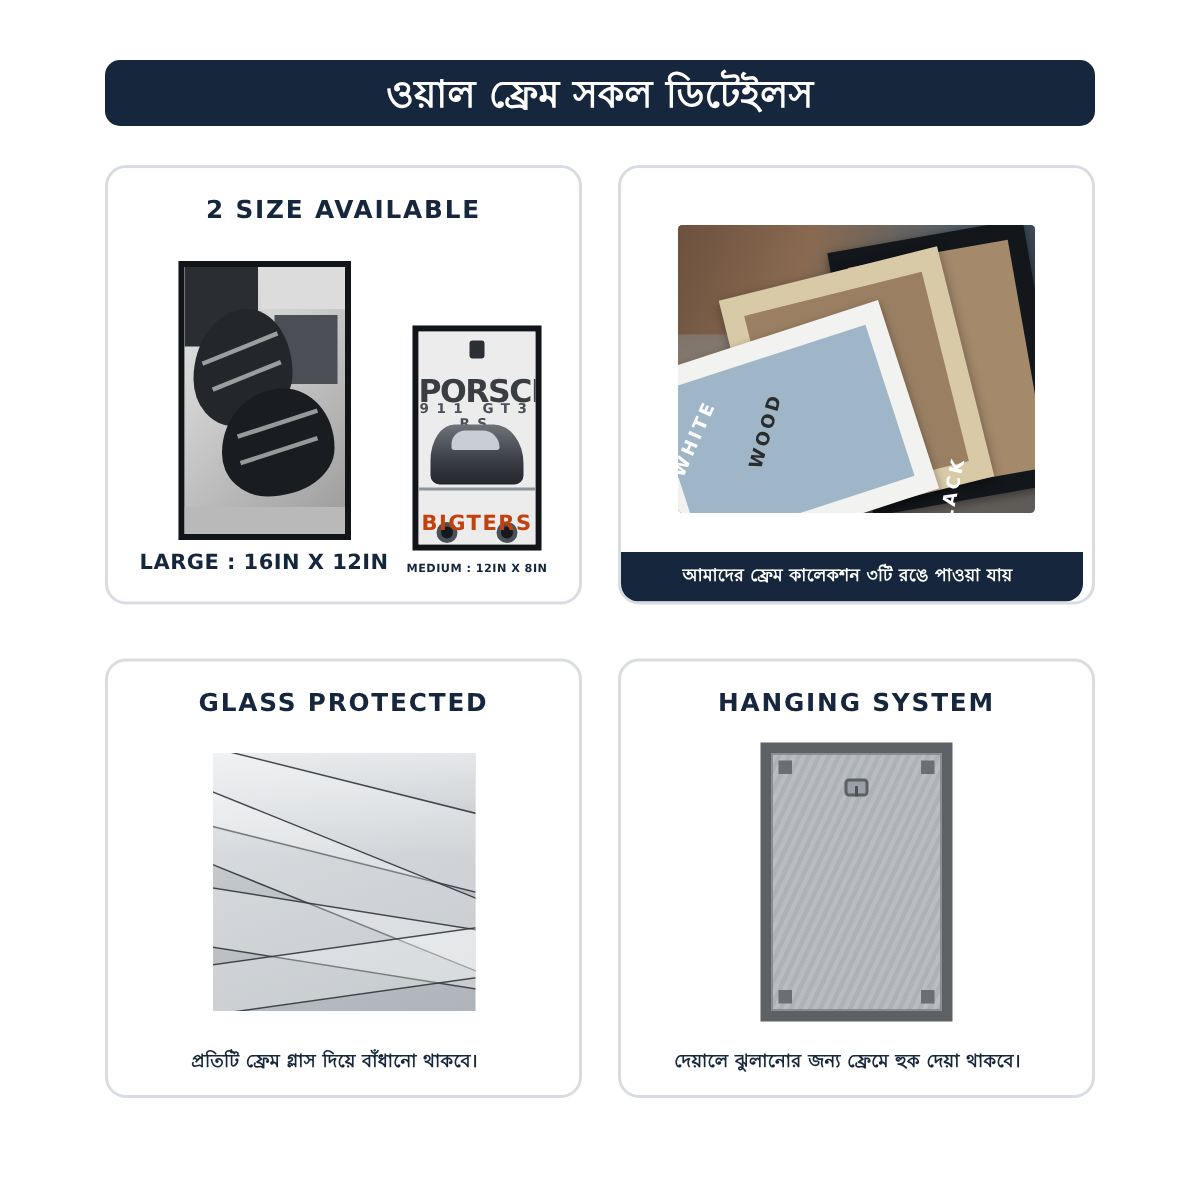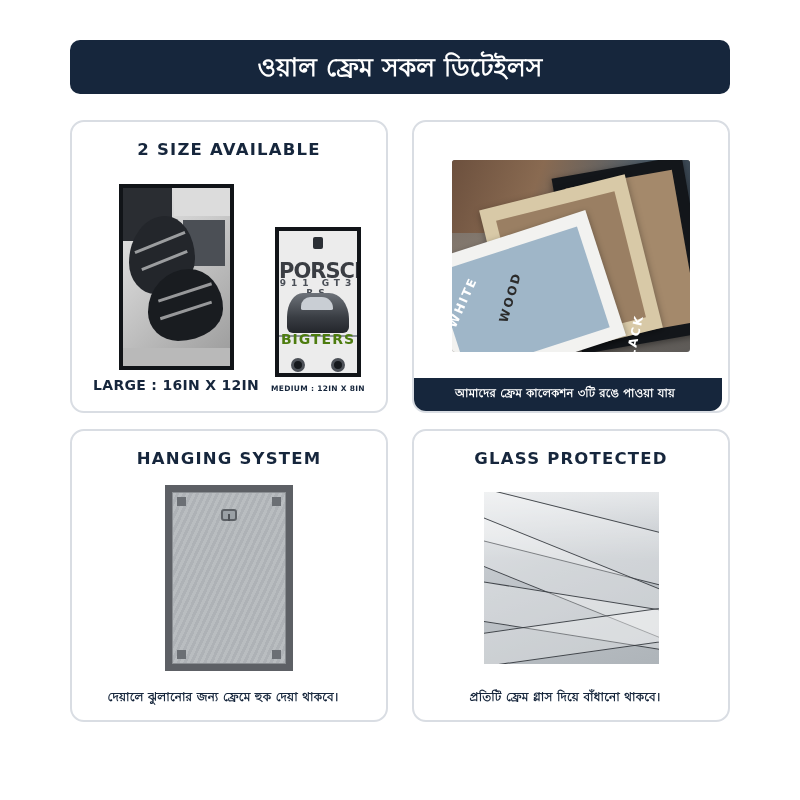--- a/index.html
+++ b/index.html
@@ -16,40 +16,40 @@
     padding: 0;
   }
 
   
   .header-wrap {
     padding: 40px 70px 0 70px;
   }
   .header {
     background: #16263c;
     border-radius: 10px;
-    height: 54px;
+    height: 44px;
     display: flex;
     align-items: center;
     justify-content: center;
   }
   .header-title {
     color: #ffffff;
     font-size: 25px;
     font-weight: 700;
     letter-spacing: .2px;
     line-height: 1;
   }
 
   
   .grid {
     margin: 26px 70px 0 70px;
     display: grid;
     grid-template-columns: 1fr 1fr;
     grid-template-rows: 1fr 1fr;
-    gap: 16px 24px;
+    gap: 36px 24px;
   }
   .card {
     position: relative;
     border: 2px solid #d9dde3;
     border-radius: 14px;
     background: #ffffff;
     height: 293px;
     padding: 12px 12px 0 12px;
     display: flex;
     flex-direction: column;
@@ -158,21 +158,21 @@
     position: absolute; left: 0; right: 0;
     text-align: center;
     font-family: "DejaVu Sans", sans-serif;
     font-weight: 700;
     color: #2b2f35;
     letter-spacing: -1px;
   }
   .art-car .w1 { top: 28px; font-size: 21px; opacity: .92; }
   .art-car .w2 { top: 47px; font-size: 9px; letter-spacing: 5px; color:#4a4f57; }
   .art-car .w3 {
-    bottom: 26px; font-size: 14px; color: #4d7c0f; letter-spacing: 1px;
+    bottom: 6px; font-size: 14px; color: #c2410c; letter-spacing: 1px;
   }
   .art-car .carbody {
     position: absolute; left: 8px; right: 8px; top: 62px; height: 40px;
     background: linear-gradient(180deg,#6e737a 0%, #3a3e44 60%, #23262b 100%);
     border-radius: 16px 20px 6px 6px / 24px 26px 6px 6px;
   }
   .art-car .glass {
     position: absolute; left: 22px; right: 24px; top: 66px; height: 13px;
     background: #c9ced4; border-radius: 10px 12px 2px 2px;
   }
@@ -400,45 +400,45 @@
             </div>
           <div class="vlabel lbl-white">WHITE</div>
           <div class="vlabel lbl-wood">WOOD</div>
           <div class="vlabel lbl-black">BLACK</div>
         </div>
       </div>
       <div class="card-caption caption-dark-round bn">আমাদের ফ্রেম কালেকশন ৩টি রঙে পাওয়া যায়</div>
     </div>
 
     <div class="card">
-      <div class="card-title">HANGING SYSTEM</div>
-      <div class="card-body">
-        <div class="back-photo">
-          <div class="back-frame">
-            <div class="back-inner">
-              <div class="hook"></div>
-              <div class="corner tl"></div>
-              <div class="corner tr"></div>
-              <div class="corner bl"></div>
-              <div class="corner br"></div>
-            </div>
-          </div>
-        </div>
-      </div>
-      <div class="card-caption caption-plain bn">দেয়ালে ঝুলানোর জন্য ফ্রেমে হুক দেয়া থাকবে।</div>
-    </div>
-
-    <div class="card">
       <div class="card-title">GLASS PROTECTED</div>
       <div class="card-body">
         <div class="glass-photo">
           <div class="hi"></div>
           <div class="sheet g1"></div>
           <div class="sheet g2"></div>
           <div class="sheet g3"></div>
           <div class="sheet g4"></div>
         </div>
       </div>
       <div class="card-caption caption-plain bn">প্রতিটি ফ্রেম গ্লাস দিয়ে বাঁধানো থাকবে।</div>
     </div>
 
+    <div class="card">
+      <div class="card-title">HANGING SYSTEM</div>
+      <div class="card-body">
+        <div class="back-photo">
+          <div class="back-frame">
+            <div class="back-inner">
+              <div class="hook"></div>
+              <div class="corner tl"></div>
+              <div class="corner tr"></div>
+              <div class="corner bl"></div>
+              <div class="corner br"></div>
+            </div>
+          </div>
+        </div>
+      </div>
+      <div class="card-caption caption-plain bn">দেয়ালে ঝুলানোর জন্য ফ্রেমে হুক দেয়া থাকবে।</div>
+    </div>
+
   </div>
 </div>
 
 </body></html>

